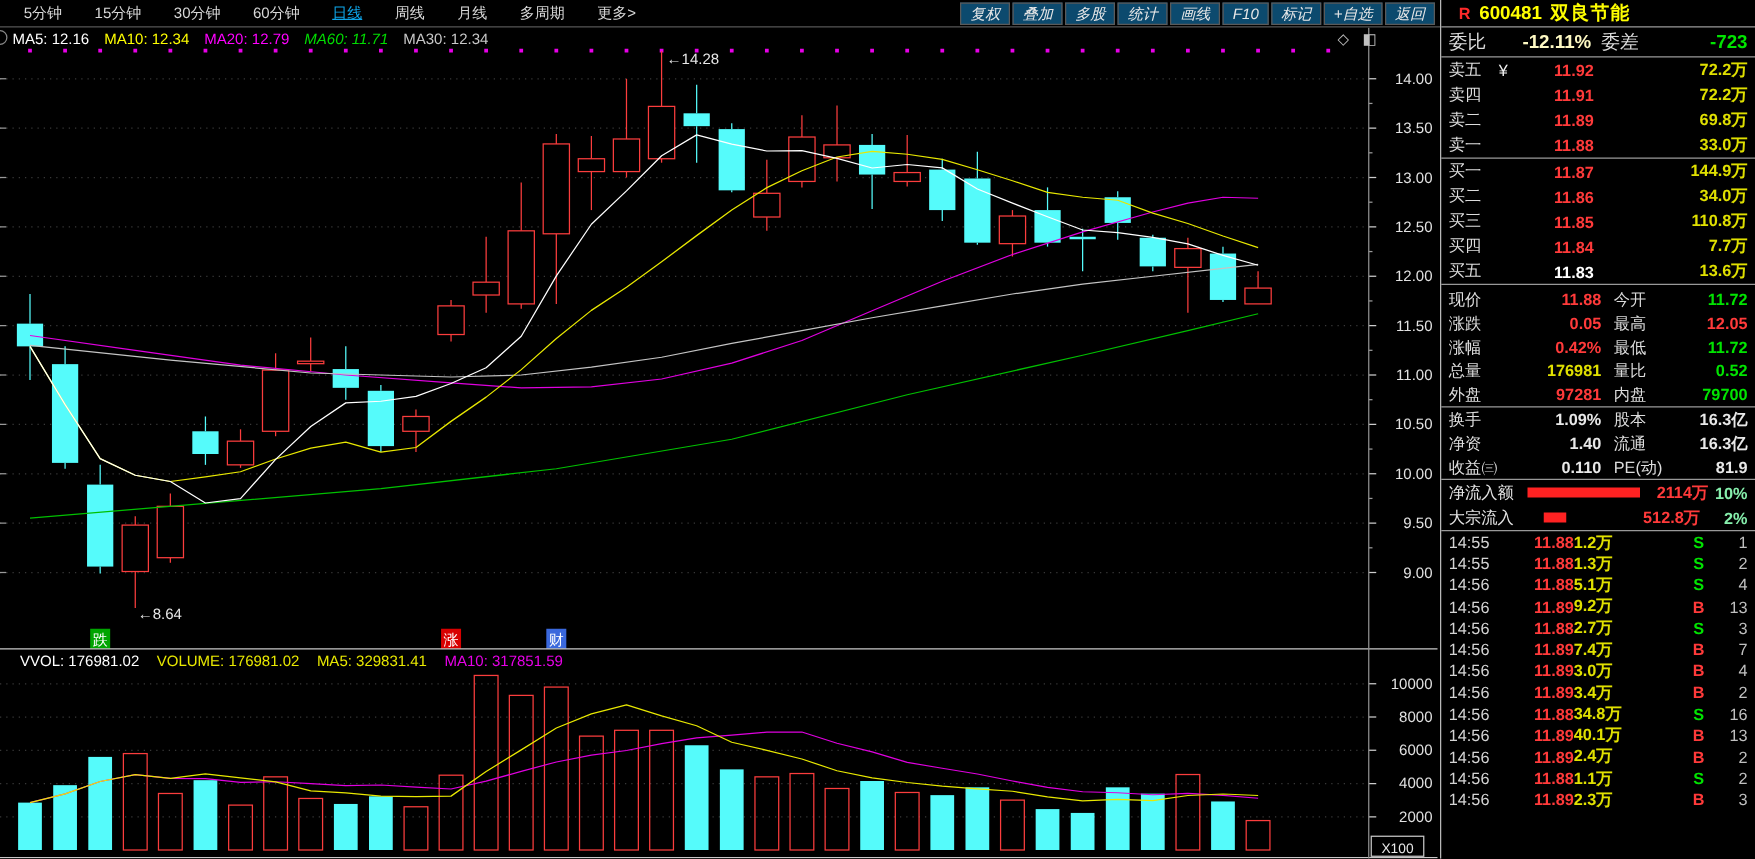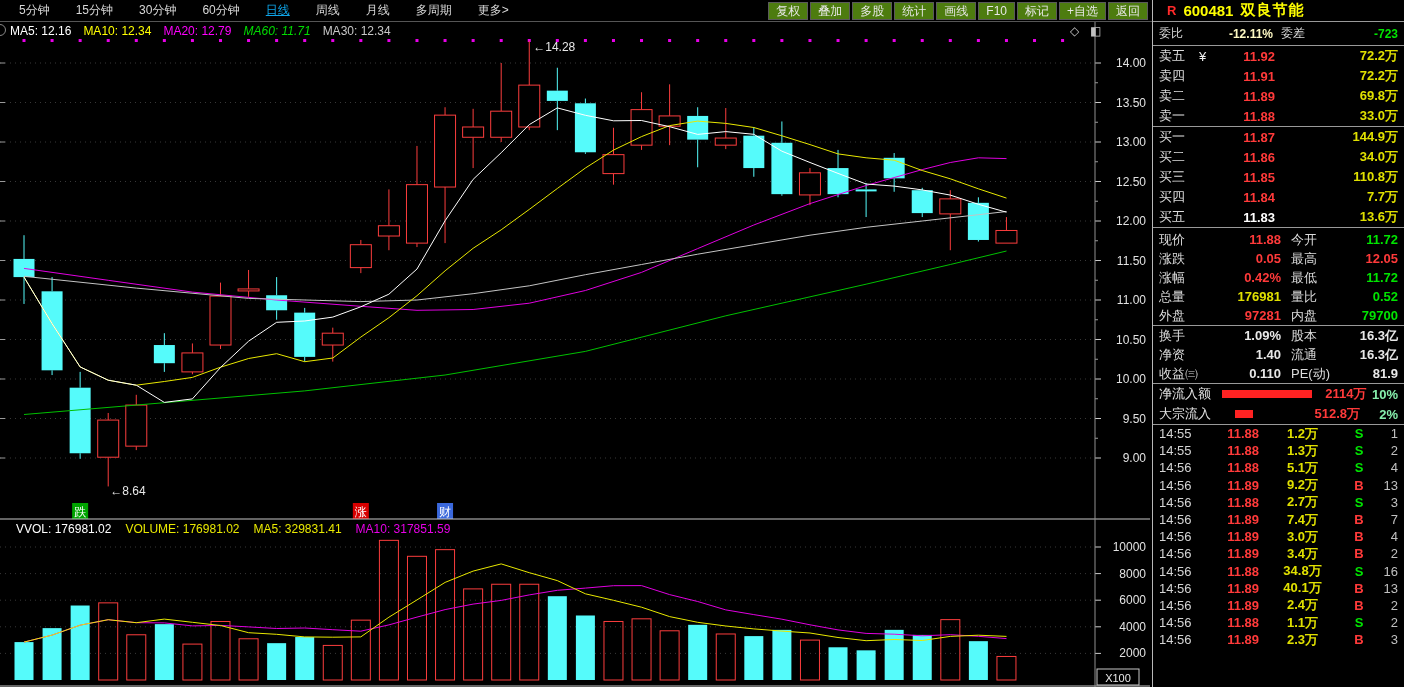--- a/index.html
+++ b/index.html
@@ -12,21 +12,21 @@
   svg#chartsvg { position:absolute; left:0; top:0; }
 
   .toolbar { position:absolute; left:0; top:0; width:1152px; height:22px;
              border-bottom:1px solid #555; display:flex; align-items:center;
              background:#000; z-index:5; }
   .tabs { display:flex; align-items:center; }
   .tab { color:#d8d8d8; font-size:12px; padding:0 7px; cursor:default; white-space:nowrap;margin-left:12px; }
   .tab.active { color:#0ea5e9; font-weight:normal; text-decoration:underline;text-align:center; }
   .rbtns { margin-left:auto; display:flex; align-items:center; padding-right:4px; }
   .rbtn { color:#e8e8e8; font-size:12px; height:18px; line-height:16px; padding:0 7px;
-          border:1px solid #5a5a5a; background:#4d7c0f; margin-left:2px; white-space:nowrap; }
+          border:1px solid #5a5a5a; background:#0c4a6e; margin-left:2px; white-space:nowrap;font-style:italic; }
 
   .ma-row { position:absolute; left:10px; top:24px; height:13px; z-index:4;
             font-size:12px; white-space:nowrap; }
   .ma-row span { margin-right:12px; }
   .vol-row { position:absolute; left:16px; top:522px; height:13px; z-index:4;
              font-size:12px; white-space:nowrap; }
   .vol-row span { margin-right:14px; }
   .mini { position:absolute; z-index:6; color:#c0c0c0; font-size:12px; }
   .mini.d1 { left:1070px; top:24px; }
   .mini.d2 { left:1090px; top:24px; }
@@ -35,21 +35,21 @@
 
   
   .rp { position:absolute; left:1152px; top:0; width:252px; height:687px;
         background:#000; border-left:1px solid #b8b8b8; color:#e0e0e0; z-index:7; }
   .rp-title { height:22px; display:flex; align-items:center; padding-left:14px;
               border-bottom:1px solid #999; }
   .rp-title .r { color:#ff2a2a; font-weight:bold; font-size:13px; margin-right:7px; }
   .rp-title .code { color:#ffff00; font-weight:bold; font-size:15px; margin-right:7px; }
   .rp-title .name { color:#ffff00; font-weight:bold; font-size:15px; letter-spacing:1px; }
   .rp-wb { height:24px; display:flex; align-items:center; padding:0 6px;
-           border-bottom:1px solid #999; font-size:12px;justify-content:center; }
+           border-bottom:1px solid #999; font-size:15px;justify-content:center; }
   .rp-wb .lab { color:#dcdcdc; width:44px; }
   .rp-wb .v1 { color:#fef9c3; font-weight:bold; width:70px; text-align:right; margin-right:8px; }
   .rp-wb .v2 { color:#00e400; font-weight:bold; flex:1; text-align:right; }
   .obrow { height:20px; display:flex; align-items:center; padding:0 6px; font-size:13px; }
   .obrow .lab { color:#dcdcdc; width:40px; }
   .obrow .tag { color:#f0f0f0; width:12px; }
   .obrow .price { width:64px; text-align:right; font-weight:bold; }
   .obrow .amt { flex:1; text-align:right; color:#e0e000; font-weight:bold; }
   .sells { border-bottom:1px solid #999; }
   .buys { border-bottom:1px solid #999; }
@@ -66,21 +66,21 @@
   .flowrow { height:20px; display:flex; align-items:center; padding:0 6px; font-size:13px; }
   .flowrow .l { color:#e4e4e4; width:76px; }
   .flowrow .barbox { flex:1; display:flex; align-items:center; }
   .flowrow .bar { height:8px; background:#ff2222; }
   .flowrow .val { width:66px; text-align:right; color:#ff3a3a; font-weight:bold; }
   .flowrow .pct { width:38px; text-align:right; color:#86efac; font-weight:bold; }
   .flows { border-bottom:1px solid #999; }
   .tickrow { height:17.2px; display:flex; align-items:center; padding:0 6px; font-size:13px; }
   .tickrow .t { color:#d4d4d4; width:44px; }
   .tickrow .p { width:56px; text-align:right; color:#ff3a3a; font-weight:bold; }
-  .tickrow .v { flex:1; text-align:center; color:#e0e000; font-weight:bold; }
+  .tickrow .v { flex:1; text-align:left; color:#e0e000; font-weight:bold; }
   .tickrow .sb { width:26px; text-align:center; font-weight:bold; }
   .tickrow .n { width:26px; text-align:right; color:#c0c0c0; }
   .sb.S { color:#00e400; } .sb.B { color:#ff3a3a; }
 </style>
 </head>
 <body>
 
 <div class="app">
   <div class="left">
     <svg id="chartsvg" width="1152" height="687">

